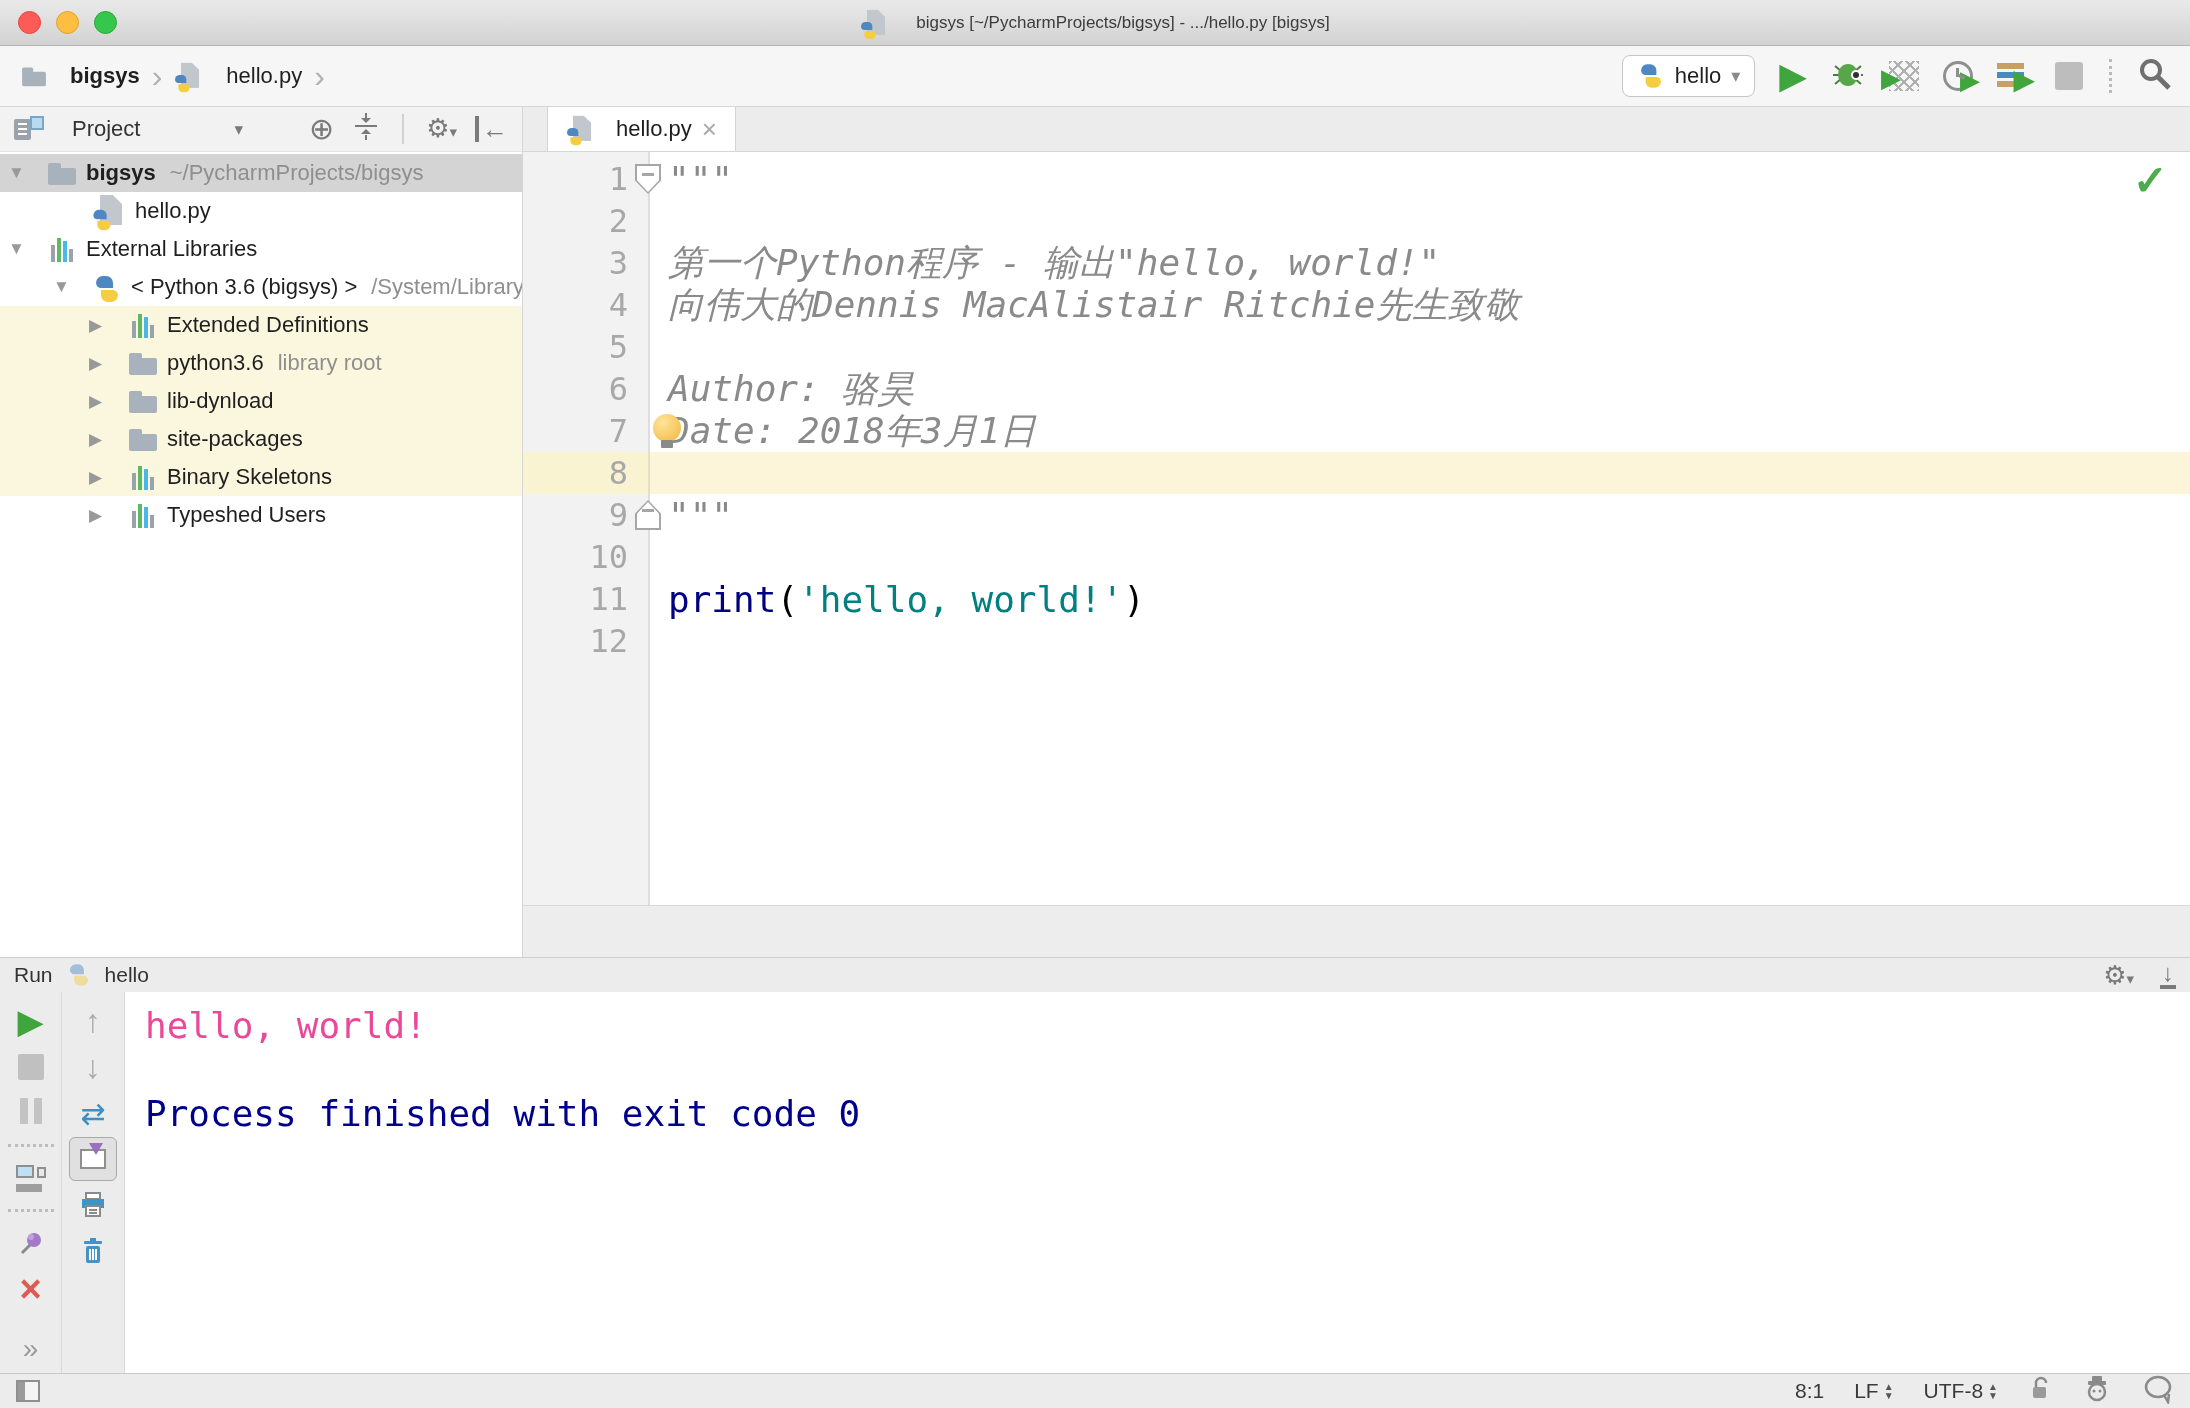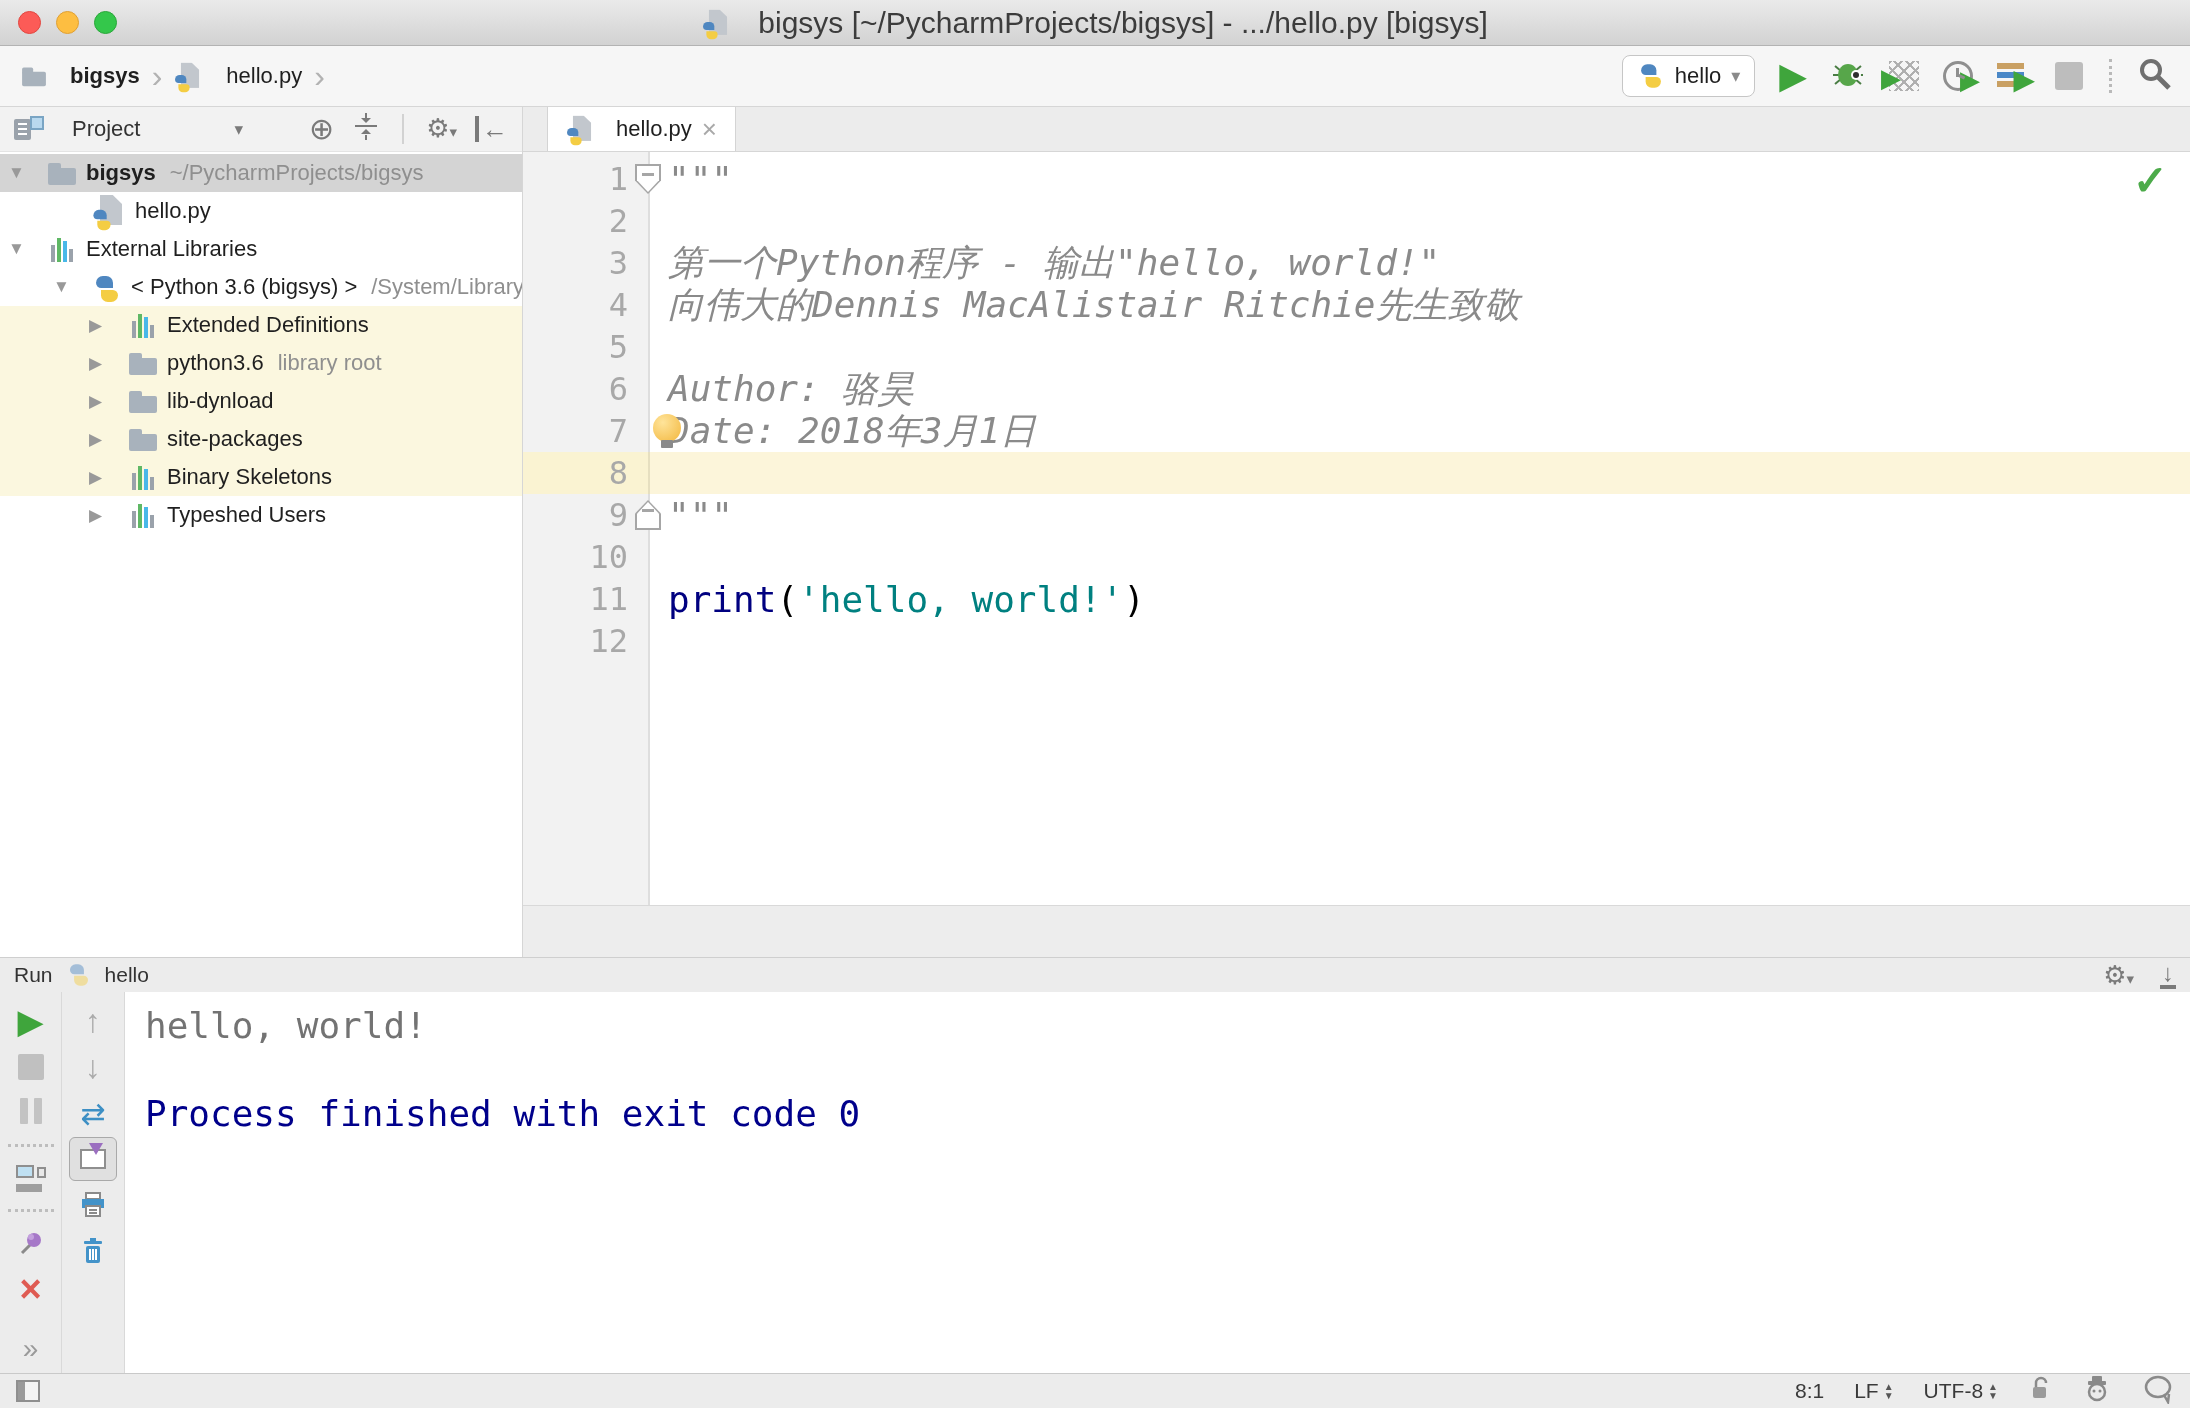--- a/index.html
+++ b/index.html
@@ -6,21 +6,21 @@
   body{width:2190px;height:1408px;overflow:hidden;background:#fff;color:#1f1f1f;
        font-family:"Liberation Sans",sans-serif;position:relative}
   
   .titlebar{height:46px;background:linear-gradient(#eaeaea,#d2d2d2);border-bottom:1px solid #b3b3b3;
             display:flex;align-items:center;justify-content:center;position:relative;box-sizing:border-box}
   .lights{position:absolute;left:18px;top:11px;display:flex;gap:15px}
   .light{width:23px;height:23px;border-radius:50%;box-sizing:border-box}
   .l-red{background:#fc5b57;border:1px solid #e2463f}
   .l-yellow{background:#fdbe41;border:1px solid #e0a033}
   .l-green{background:#34c74b;border:1px solid #2aa73a}
-  .title{display:flex;align-items:center;gap:16px;font-size:30px;color:#3c3c3c}
+  .title{display:flex;align-items:center;gap:16px;font-size:17px;color:#3c3c3c}
   
   .navbar{height:61px;background:#f6f6f6;border-bottom:1px solid #d6d6d6;display:flex;align-items:center;
           padding:0 18px;box-sizing:border-box}
   .crumbs{display:flex;align-items:center;gap:12px;font-size:22px}
   .crumb-sep{color:#b2b2b2;font-size:32px;font-weight:300}
   .crumb-b{font-weight:bold}
   .spacer{flex:1}
   .runbar{display:flex;align-items:center;gap:24px}
   .combo{display:flex;align-items:center;gap:10px;background:#fff;border:1px solid #c6c6c6;border-radius:8px;
          height:40px;padding:0 14px;font-size:22px}
@@ -139,21 +139,21 @@
   .rt-up,.rt-down{color:#ababab;font-size:32px;font-weight:bold}
   .rt-wrap{color:#3d8fc4;font-size:30px}
   .rt-scrollend{width:46px;height:42px;border:1px solid #a9a9a9;border-radius:6px;background:#e0e0e0;
                 display:flex;align-items:center;justify-content:center}
   .se-ic{position:relative;width:26px;height:20px;border:2px solid #8f8f8f;background:#fff;box-sizing:border-box}
   .se-ic i{position:absolute;right:1px;top:-8px;width:0;height:0;border:7px solid transparent;border-top:12px solid #9b6fc0}
   .console{flex:1;background:#fff;padding:12px 0 0 20px;font-family:"DejaVu Sans Mono",monospace;font-size:36px;
            line-height:44px;overflow:hidden;white-space:pre;min-width:0}
   .console div{min-height:44px}
   .c-sys{color:#00008b}
-  .c-out{color:#737373}
+  .c-out{color:#ec4899}
   
   .statusbar{height:35px;background:#ececec;border-top:1px solid #c9c9c9;display:flex;align-items:center;
              padding:0 16px;font-size:21px;color:#3a3a3a;gap:16px;box-sizing:border-box}
   .sb-toggle{width:24px;height:22px;border:2px solid #8f8f8f;background:#f4f4f4;position:relative;box-sizing:border-box}
   .sb-toggle::before{content:"";position:absolute;left:0;top:0;bottom:0;width:7px;background:#9a9a9a}
   .sb-right{margin-left:auto;display:flex;align-items:center;gap:30px}
   .sb-item{display:flex;align-items:center}
   .updn{display:inline-flex;flex-direction:column;font-size:10px;line-height:9px;color:#555;margin-left:5px}
 </style>
 </head>

